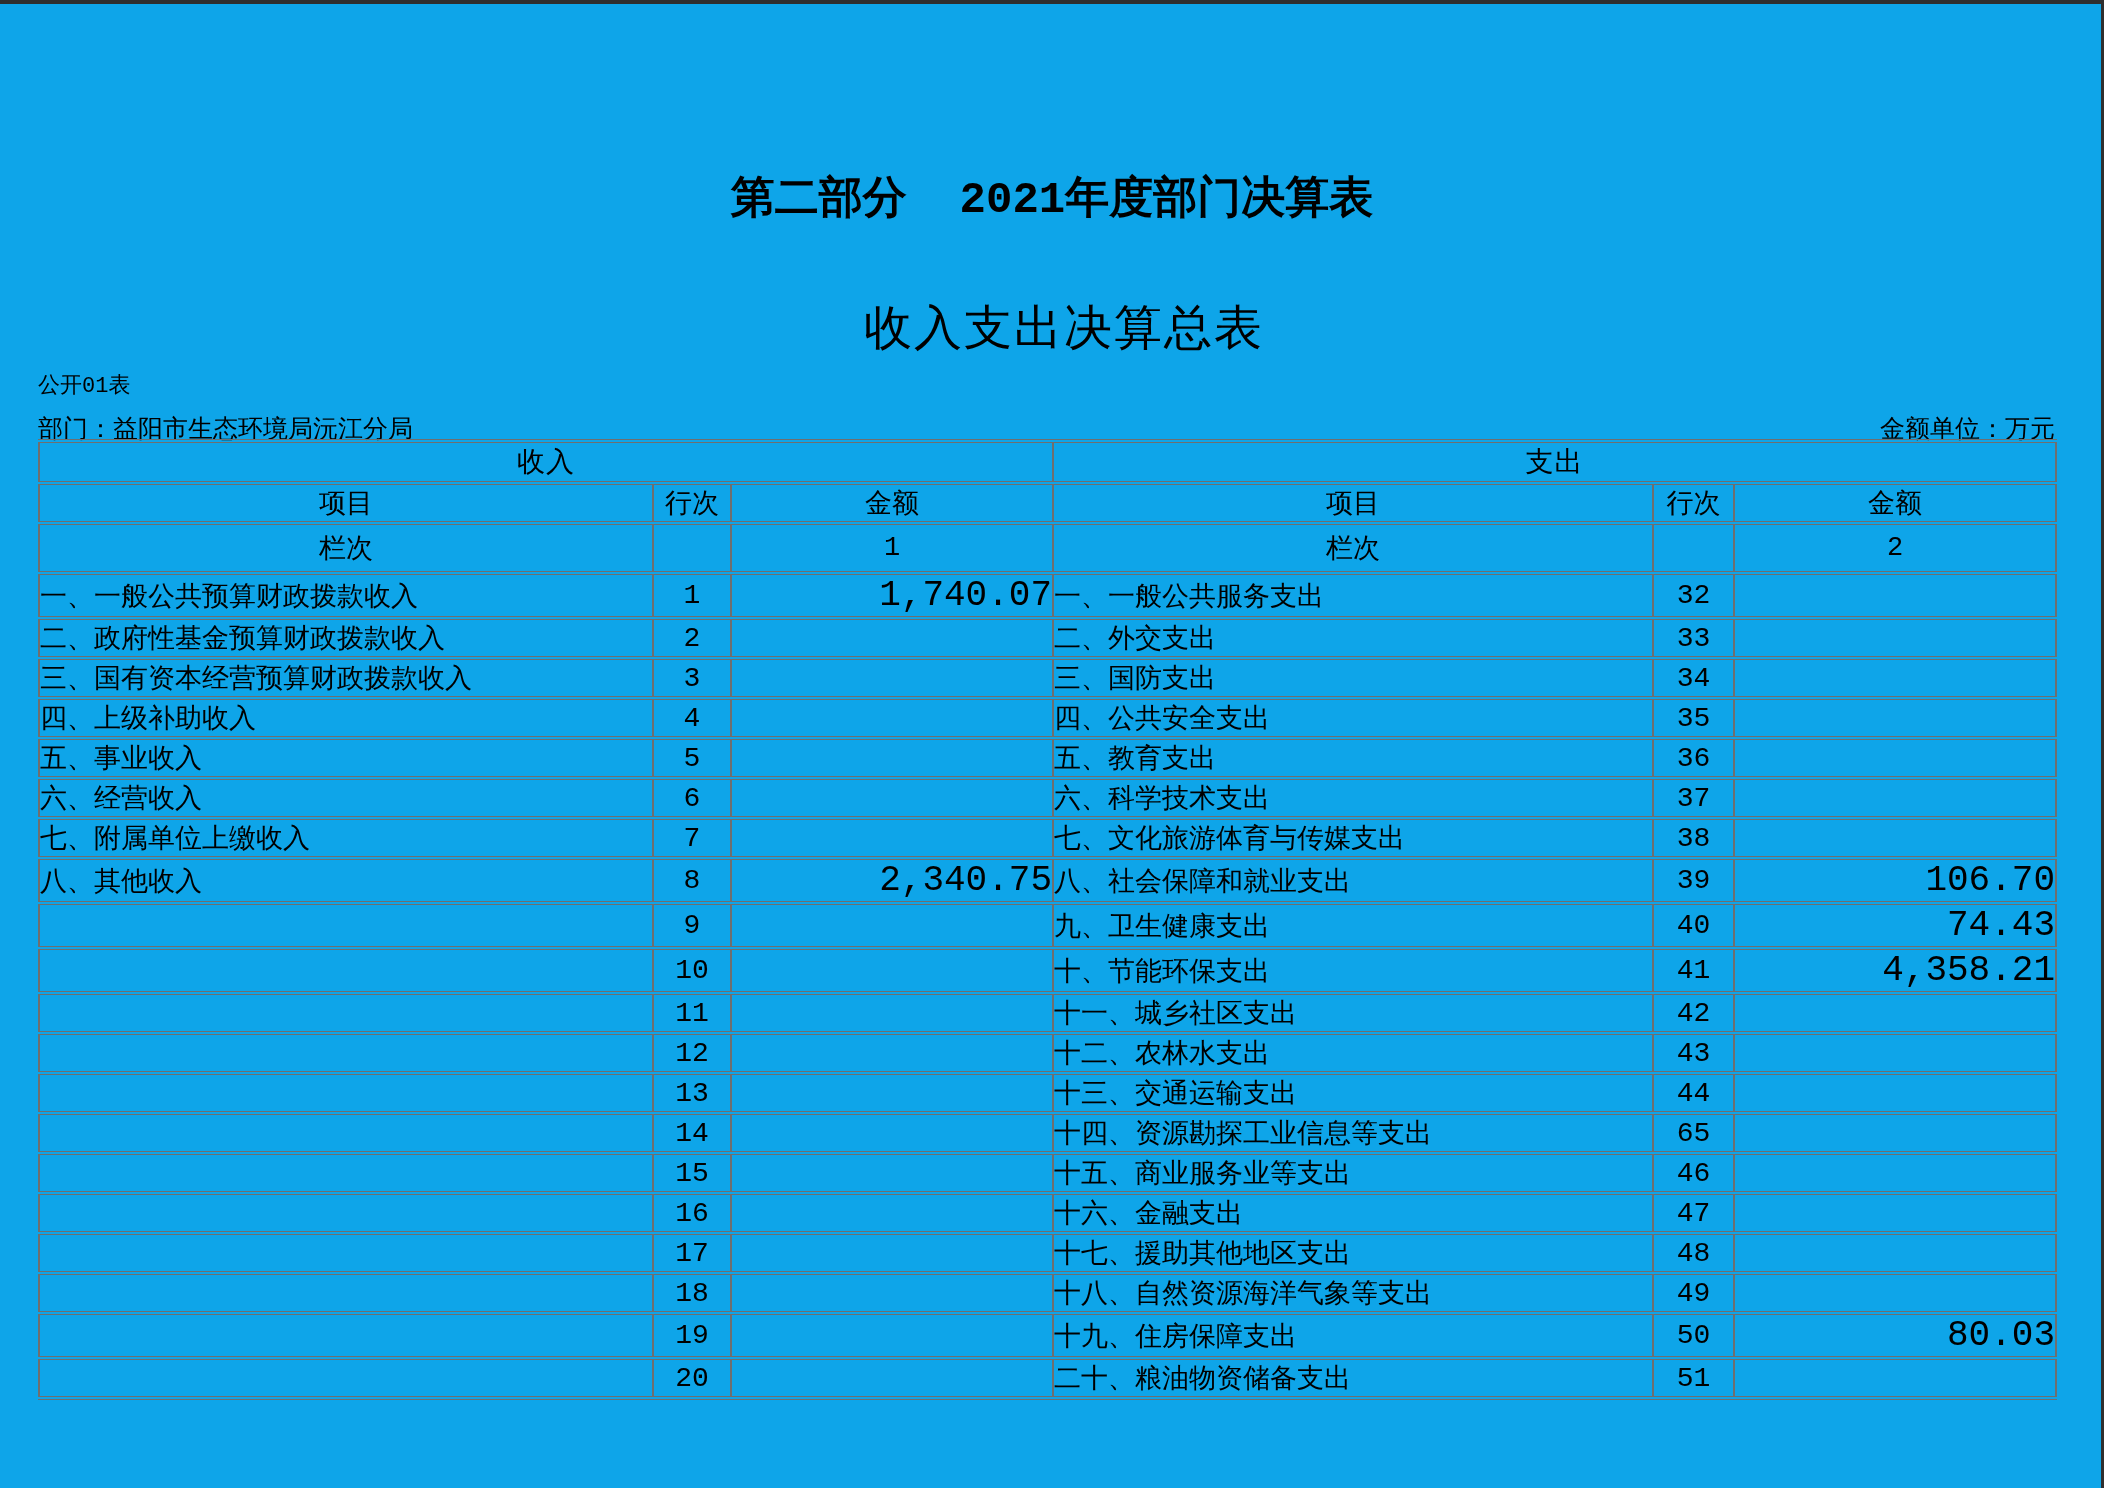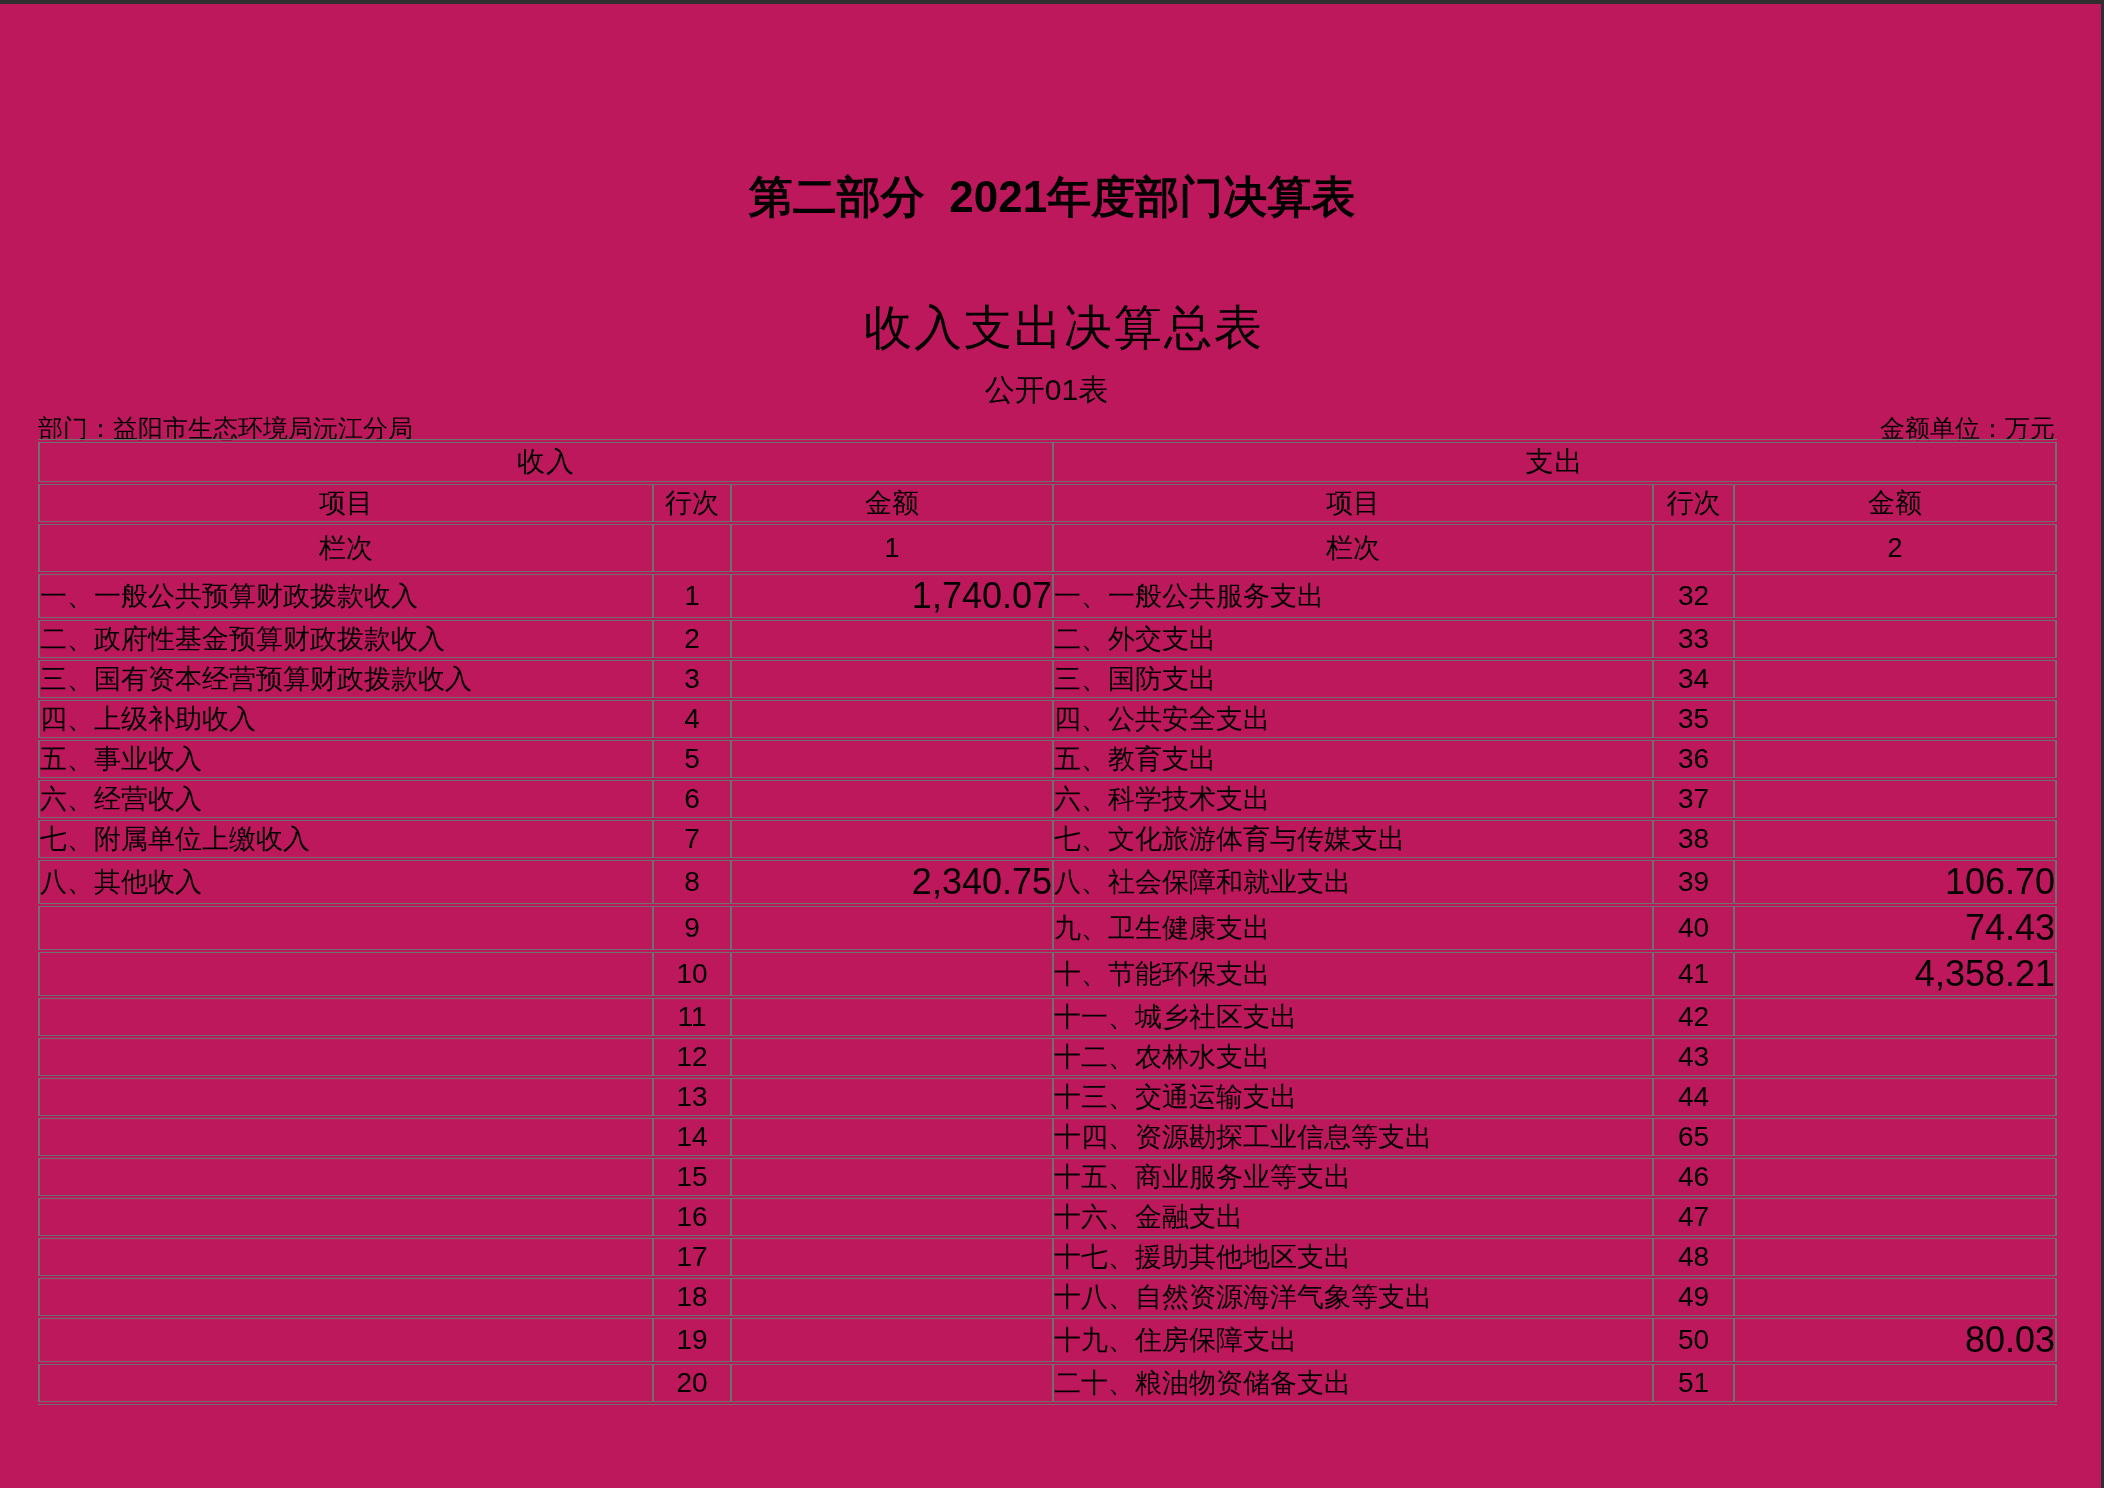--- a/index.html
+++ b/index.html
@@ -1,39 +1,39 @@
 <!DOCTYPE html>
 <html><head>
 <meta charset="utf-8">
 <style>
   html,body { margin:0; padding:0; background:#ffffff; }
   .page {
     position:relative;
     width:2104px; height:1488px;
-    background:#be185d;
-    font-family:Liberation Sans, sans-serif;
+    background:#0ea5e9;
+    font-family:Liberation Mono, monospace;
     color:#000000;
     overflow:hidden;
   }
   .edge-top { position:absolute; top:0; left:0; width:2104px; height:4px; background:#2f2f2f; }
   .edge-right { position:absolute; top:0; right:0; width:3px; height:1488px; background:#2f2f2f; }
 
   .doc-title {
     position:absolute; top:168px; left:0; width:2104px;
     margin:0; text-align:center;
     font-size:44px; font-weight:700; white-space:pre;
   }
   .doc-subtitle {
     position:absolute; top:296px; left:12px; width:2104px;
     margin:0; text-align:center;
     font-size:48px; font-weight:400; letter-spacing:2px;
   }
   .table-code {
     position:absolute; top:370px; left:38px; width:2017px;
-    text-align:center; font-size:30px;
+    text-align:left; font-size:22px;
   }
   .meta-row {
     position:absolute; top:412px; left:38px; width:2017px;
     display:flex; justify-content:space-between;
     font-size:25px;
   }
 
   table.budget {
     position:absolute; top:439px; left:38px;
     width:2017px; table-layout:fixed;

